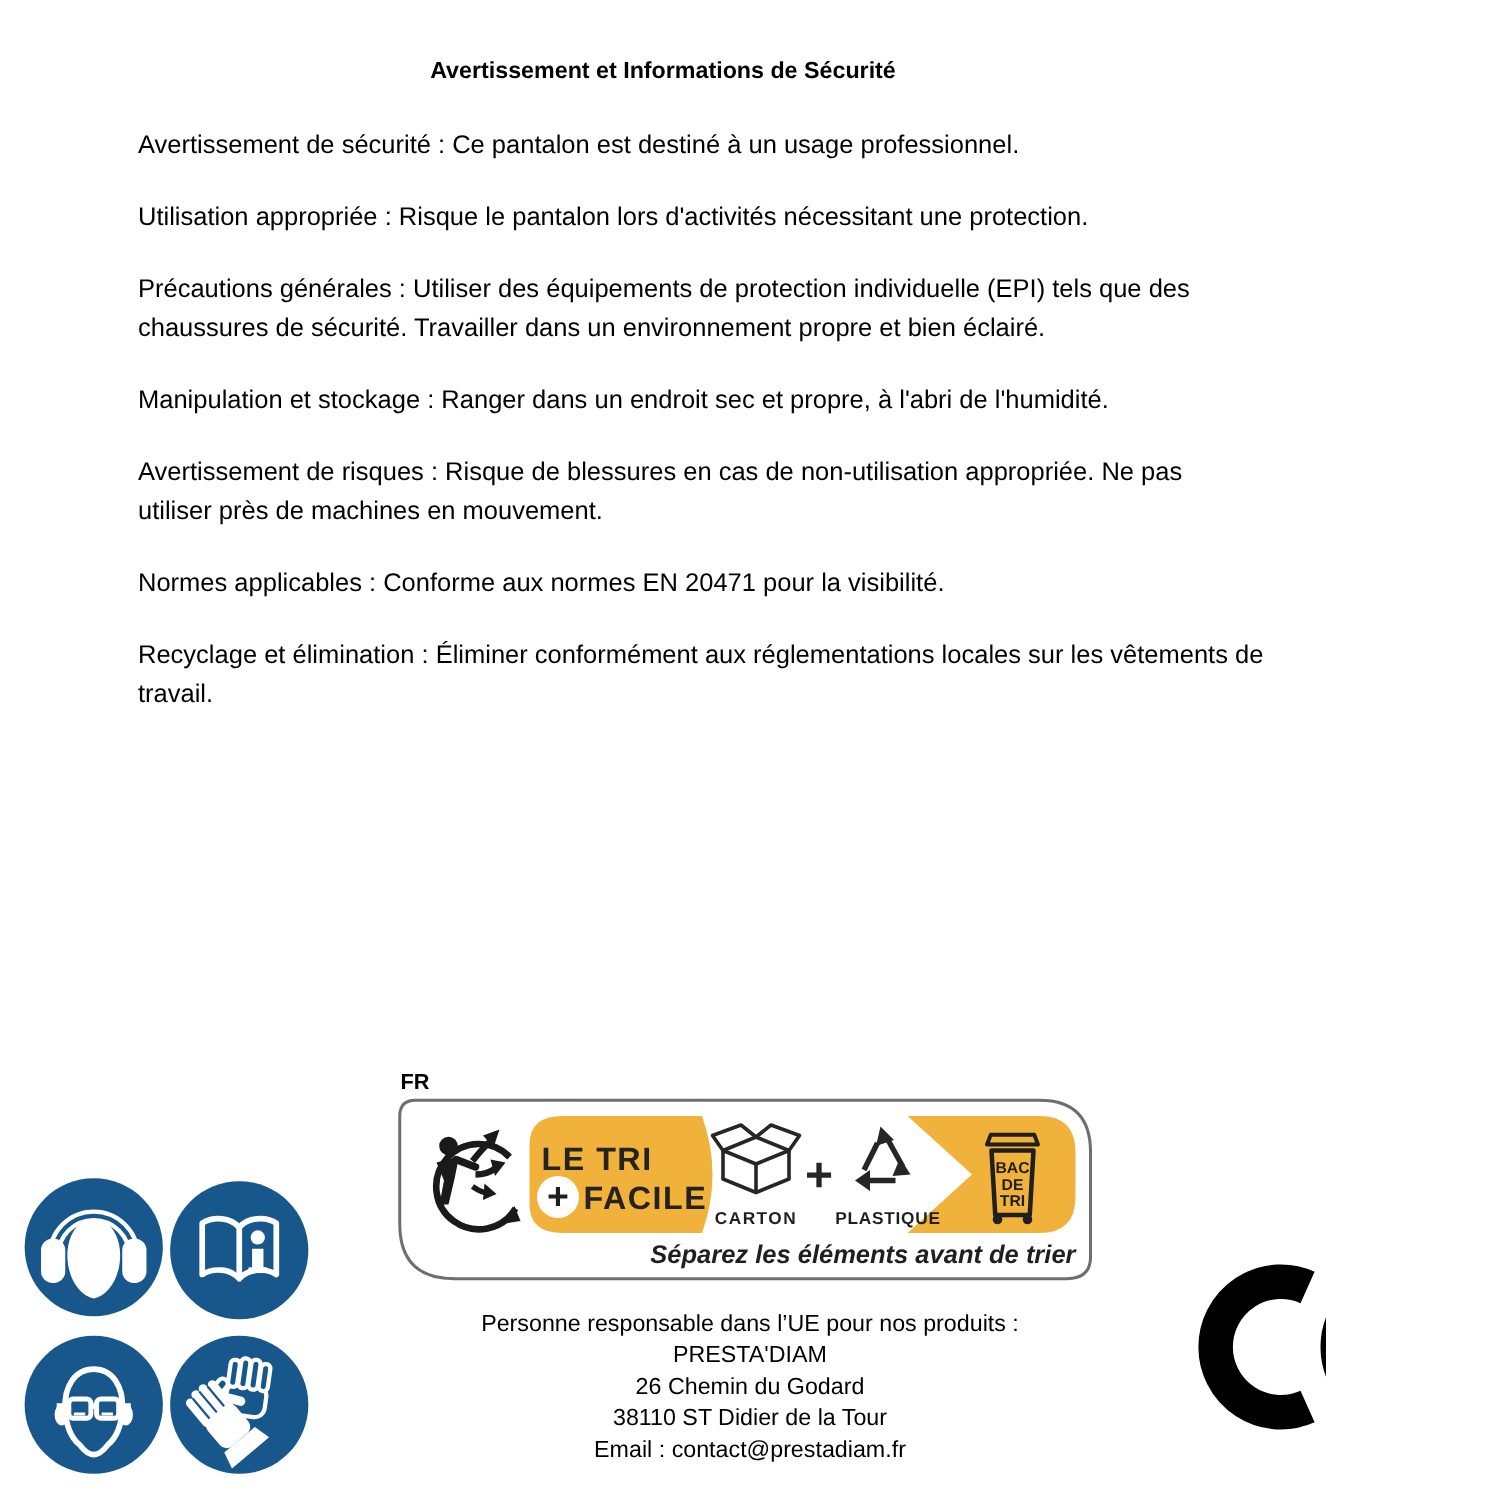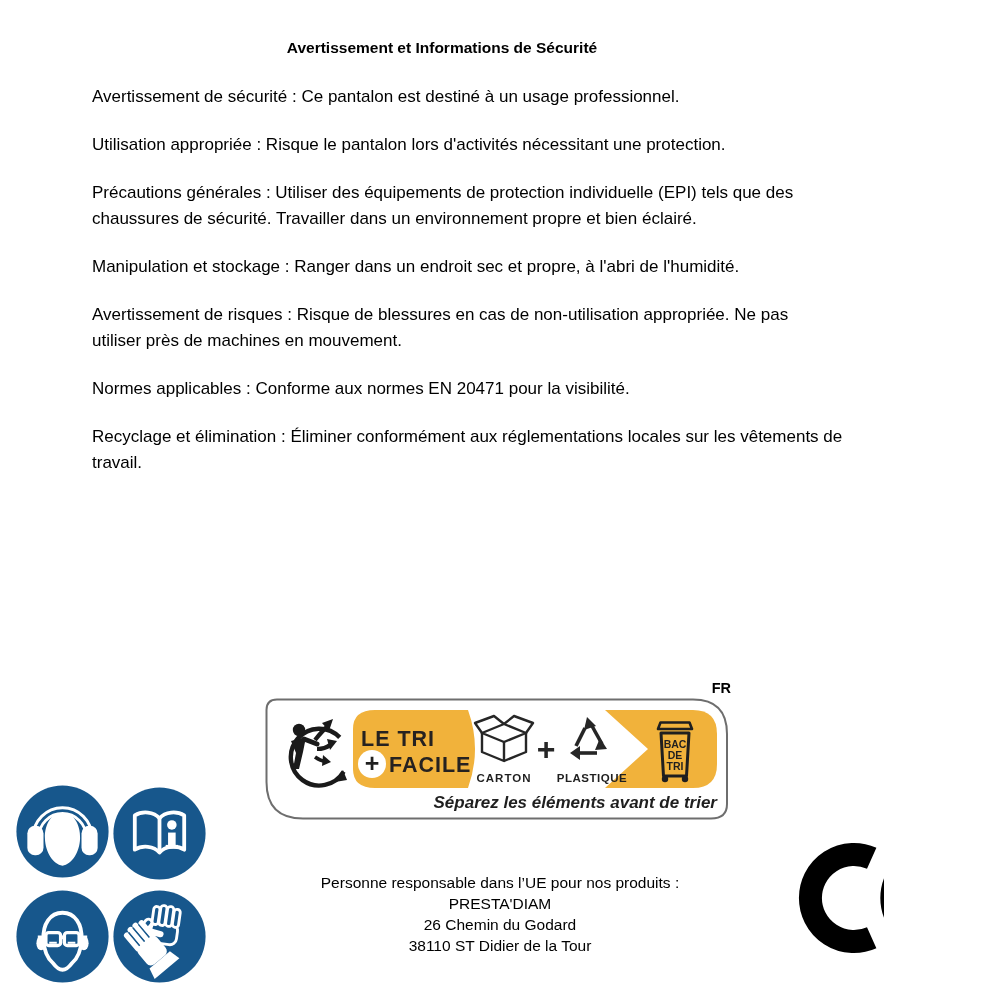--- a/index.html
+++ b/index.html
@@ -18,21 +18,21 @@
   }
   .paragraphs p { margin: 0 0 22px 0; white-space: pre-line; }
 
   .icon-grid { position: absolute; left: 15px; top: 784px; width: 200px; height: 212px; }
   .icon-grid svg { position: absolute; }
   .ic-1 { left: 0;    top: 0;    }
   .ic-2 { left: 97px; top: 2px;  }
   .ic-3 { left: 0;    top: 105px;}
   .ic-4 { left: 97px; top: 105px;}
 
-  .tri-wrap { position: absolute; left: 265px; top: 680px; text-align: right; }
+  .tri-wrap { position: absolute; left: 265px; top: 714px; }
   .fr-label { font-size: 14.5px; font-weight: bold; margin: 0 0 2px 2px; }
 
   .responsible {
     position: absolute; left: 250px; top: 872px; width: 500px;
     text-align: center; font-weight: normal; font-size: 15.5px; line-height: 21px;
   }
 
   .ce-wrap { position: absolute; left: 798px; top: 842px; }
 </style>
 </head>
@@ -180,20 +180,21 @@
 
       <text x="452" y="110" text-anchor="end" font-size="17" font-style="italic" font-weight="bold" fill="#1f1f1f">Séparez les éléments avant de trier</text>
     </svg>
   </div>
 
   <div class="responsible">
     <div>Personne responsable dans l’UE pour nos produits :</div>
     <div>PRESTA'DIAM</div>
     <div>26 Chemin du Godard</div>
     <div>38110 ST Didier de la Tour</div>
+    <div>Email : contact@prestadiam.fr</div>
   </div>
 
   <div class="ce-wrap">
     <svg width="162" height="112" viewBox="0 0 162 112">
       <path d="M73.7,16.3 A43.5,43.5 0 1 0 73.7,95.7" fill="none" stroke="#000" stroke-width="23"></path>
       <path d="M155.1,16.3 A43.5,43.5 0 1 0 155.1,95.7" fill="none" stroke="#000" stroke-width="23"></path>
       <path d="M135,56 H158" fill="none" stroke="#000" stroke-width="23"></path>
     </svg>
   </div>
 

